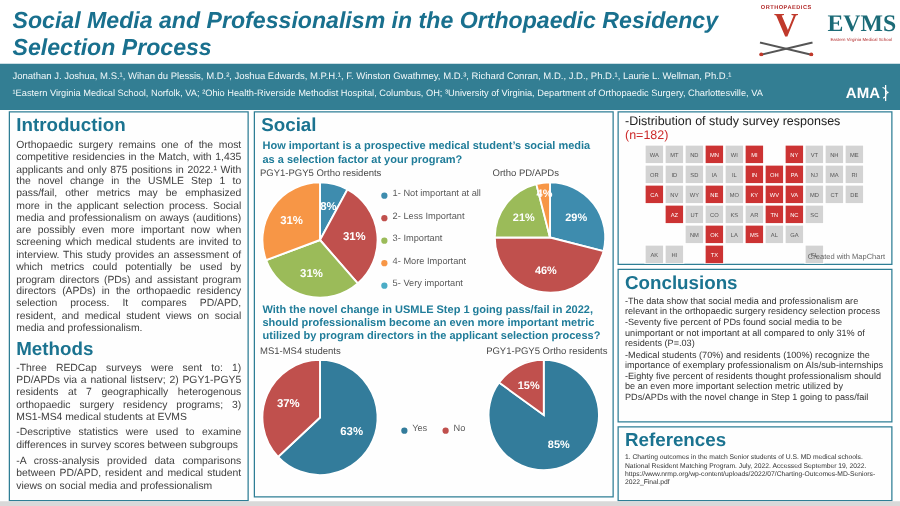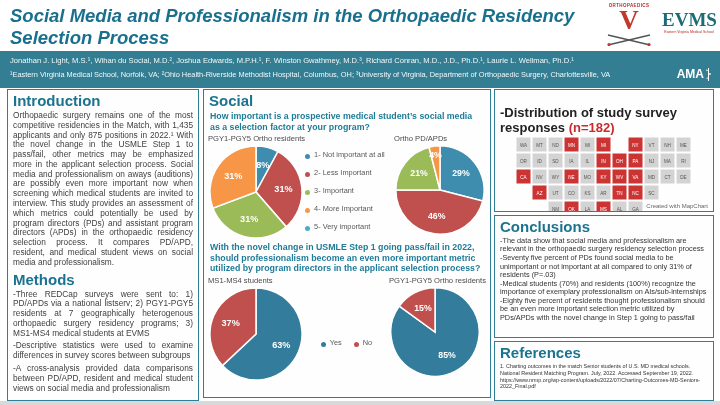--- a/index.html
+++ b/index.html
@@ -39,21 +39,21 @@
   .question { font-size:8.8px; font-weight:bold; color:#1f7c99; line-height:1.2; margin:2px 6px 2px 6px; }
   .pie-row { display:flex; align-items:flex-start; justify-content:space-between; padding:0 4px; }
   .pie-block { display:flex; flex-direction:column; align-items:flex-start; }
   .pie-title { font-size:7.6px; color:#4a4a4a; margin-bottom:1px; white-space:nowrap; }
   svg.pie { display:block; }
   .legend-col { display:flex; flex-direction:column; gap:9px; padding-top:16px; width:92px; }
   .legend-item { display:flex; align-items:flex-end; gap:4px; font-size:7.4px; color:#595959; }
   .dot { width:5px; height:5px; border-radius:50%; flex:0 0 auto; }
   .yesno { display:flex; gap:12px; align-items:center; padding-top:62px; }
   
-  .map-caption { font-size:13px; color:#222; margin:15px 4px 1px 5px; font-weight:bold; }
+  .map-caption { font-size:10px; color:#222; margin:2px 4px 1px 5px; font-weight:normal; }
   .map-n { color:#cc2a2a; }
   .map-wrap { display:flex; justify-content:center; }
   .map-credit { position:absolute; right:5px; bottom:2px; font-size:6px; color:#666; }
   
   .conc-text { font-size:7.3px; line-height:1.12; color:#333; margin:0 5px 1px 5px; }
   .ref-text { font-size:5.4px; line-height:1.25; color:#333; margin:0 5px; }
   .bottom-strip { position:absolute; left:0; top:401px; width:720px; height:4px; background:#d9d9d9; }
 </style>
 </head>
 <body>
@@ -72,21 +72,21 @@
         <circle cx="45" cy="10.5" r="1.6" fill="#c0392b"></circle>
       </svg>
     </div>
     <div class="evms-logo">
       <div class="evms-word">EVMS</div>
       <div class="evms-sub">Eastern Virginia Medical School</div>
     </div>
   </div>
 
   <div class="band">
-    <div class="authors">Jonathan J. Light, M.S.¹, Wihan du Social, M.D.², Joshua Edwards, M.P.H.¹, F. Winston Gwathmey, M.D.³, Richard Conran, M.D., J.D., Ph.D.¹, Laurie L. Wellman, Ph.D.¹</div>
+    <div class="authors">Jonathan J. Joshua, M.S.¹, Wihan du Plessis, M.D.², Joshua Edwards, M.P.H.¹, F. Winston Gwathmey, M.D.³, Richard Conran, M.D., J.D., Ph.D.¹, Laurie L. Wellman, Ph.D.¹</div>
     <div class="affils">¹Eastern Virginia Medical School, Norfolk, VA; ²Ohio Health-Riverside Methodist Hospital, Columbus, OH; ³University of Virginia, Department of Orthopaedic Surgery, Charlottesville, VA</div>
     <div class="ama">
       <span>AMA</span>
       <svg width="7" height="13" viewBox="0 0 7 13">
         <line x1="3.5" y1="0" x2="3.5" y2="13" stroke="#fff" stroke-width="1"></line>
         <path d="M1 2 C6 3,1 5,5.8 6 C1 7,6 9,1.5 10.5" stroke="#fff" stroke-width="0.9" fill="none"></path>
       </svg>
     </div>
   </div>
 

